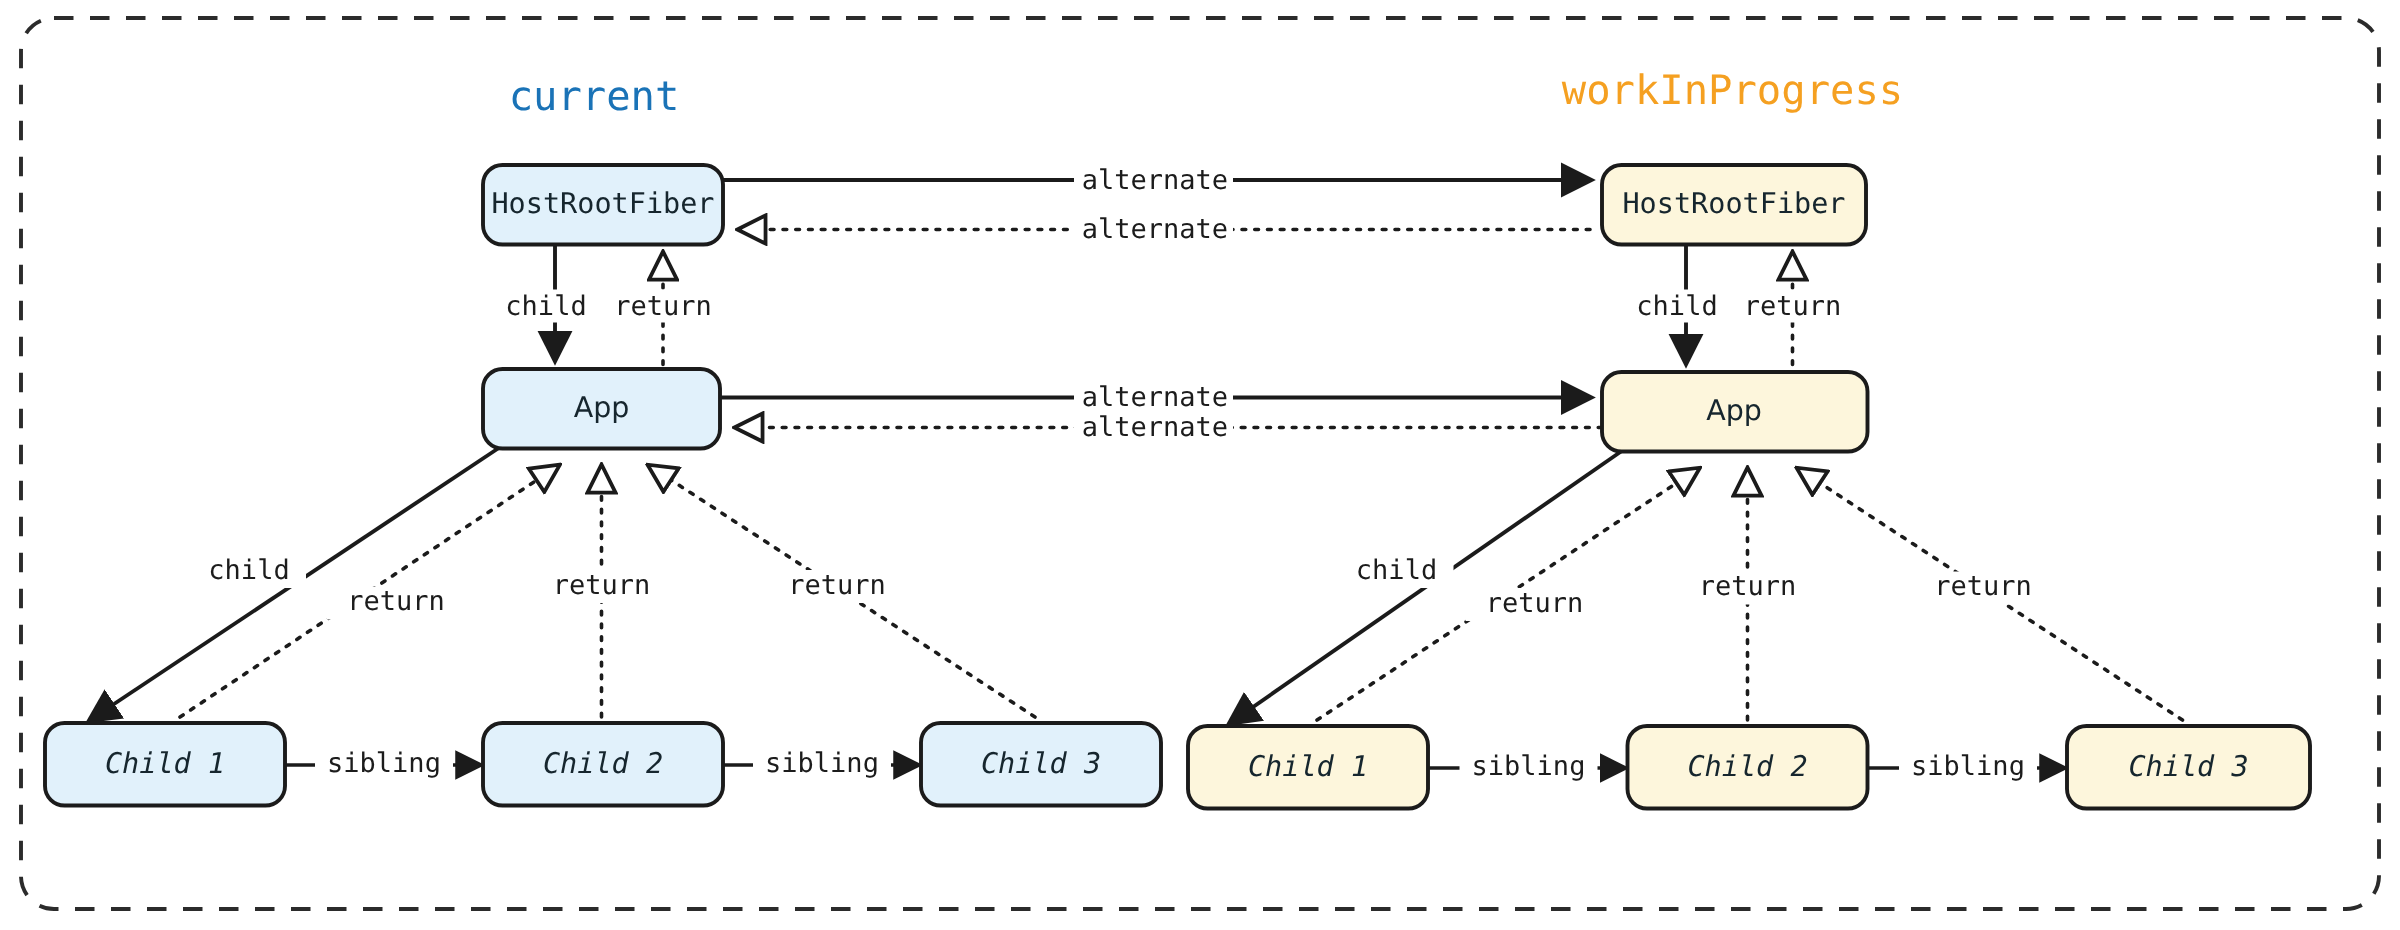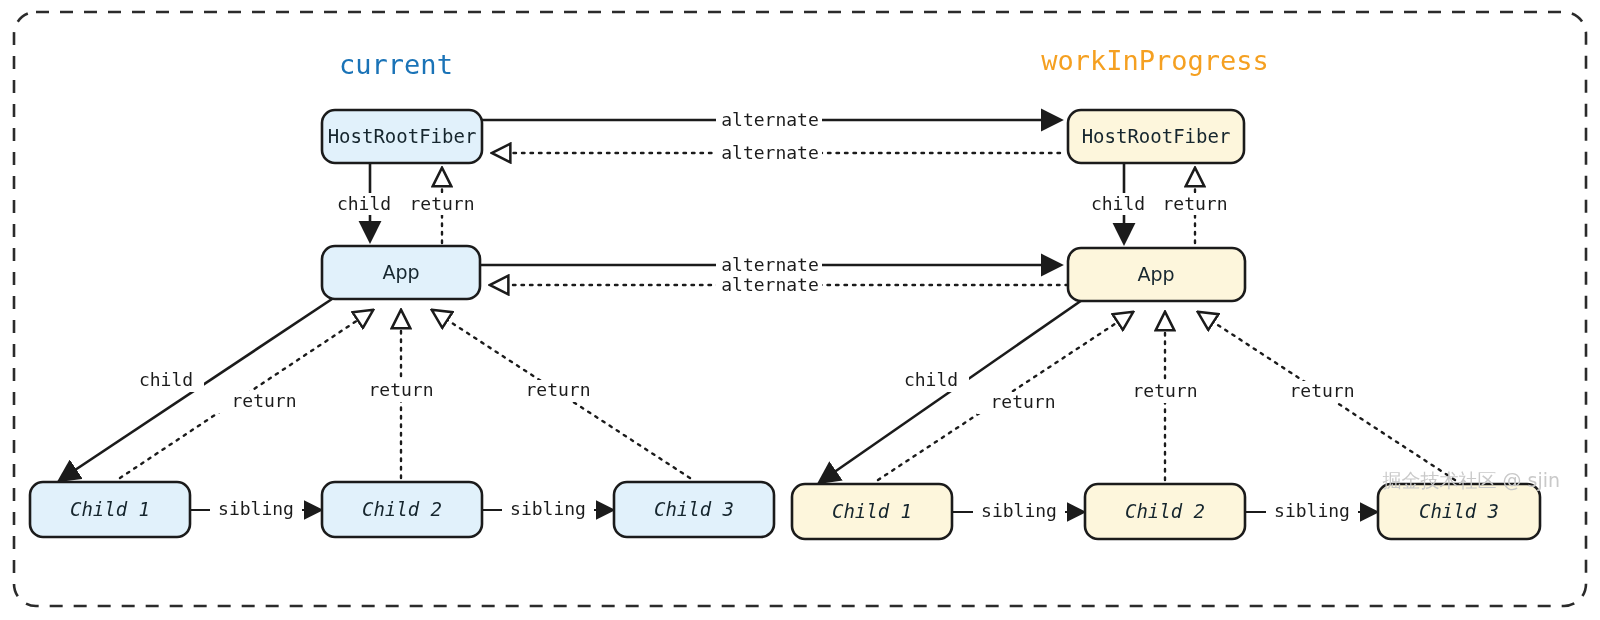--- a/index.html
+++ b/index.html
@@ -173,15 +173,14 @@
       <rect class="box-yellow" x="1085" y="484" width="160" height="55" rx="13" ry="13"></rect>
       <text class="node-label child" x="1165" y="512">Child 2</text>
     </g>
 
     <g>
       <rect class="box-yellow" x="1378" y="484" width="162" height="55" rx="13" ry="13"></rect>
       <text class="node-label child" x="1459" y="512">Child 3</text>
     </g>
   </svg>
 
-  <div id="watermark">掘金技术社区 @ sjin</div>
 
 </div>
 
 </body></html>

